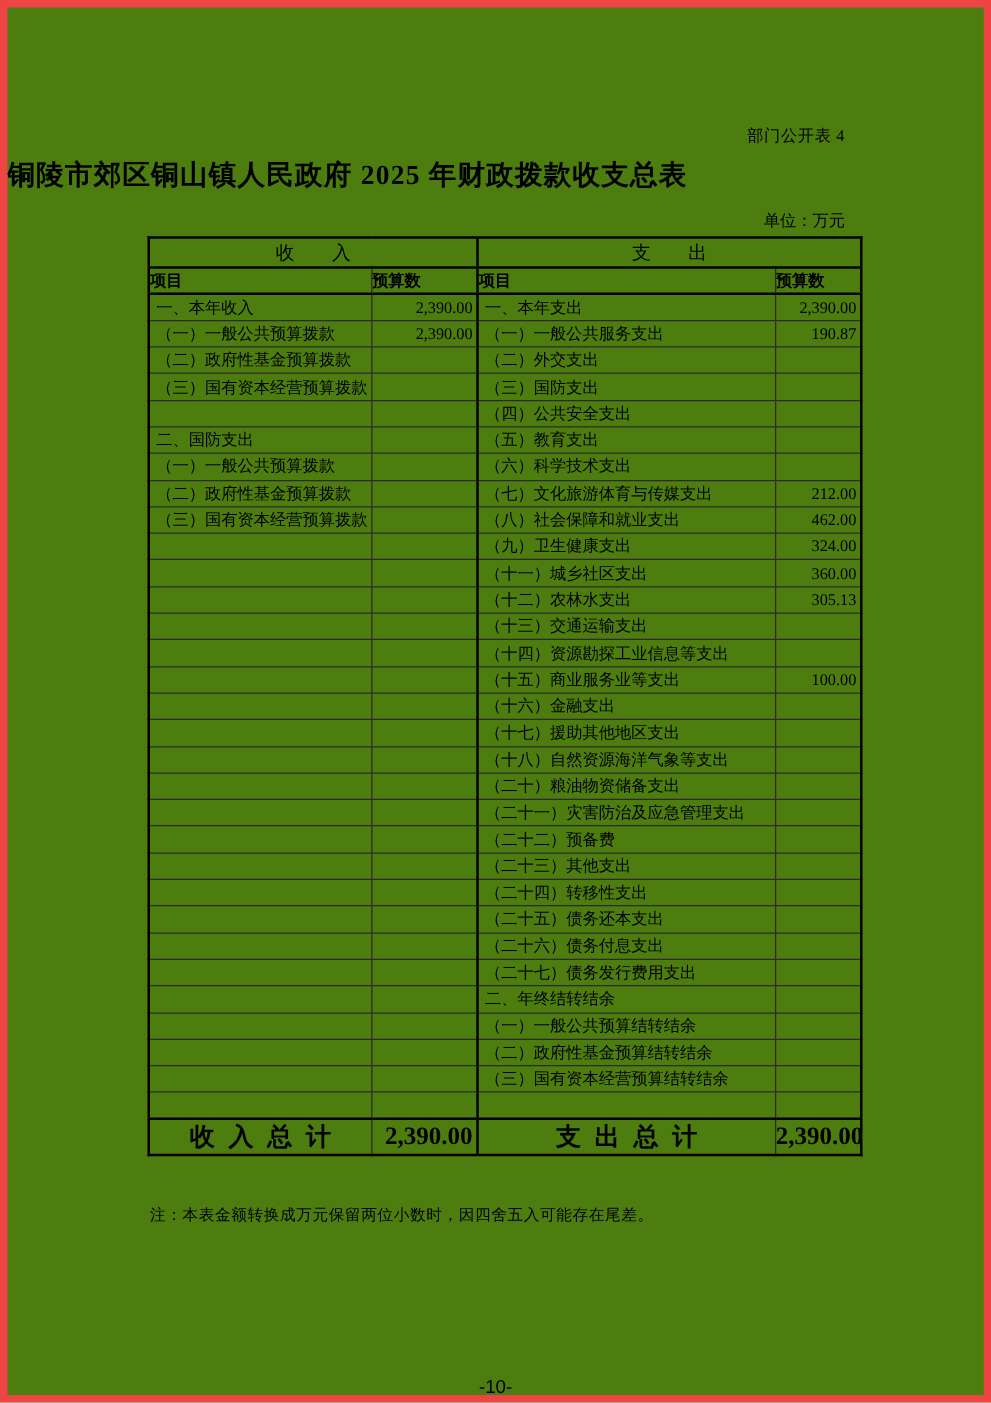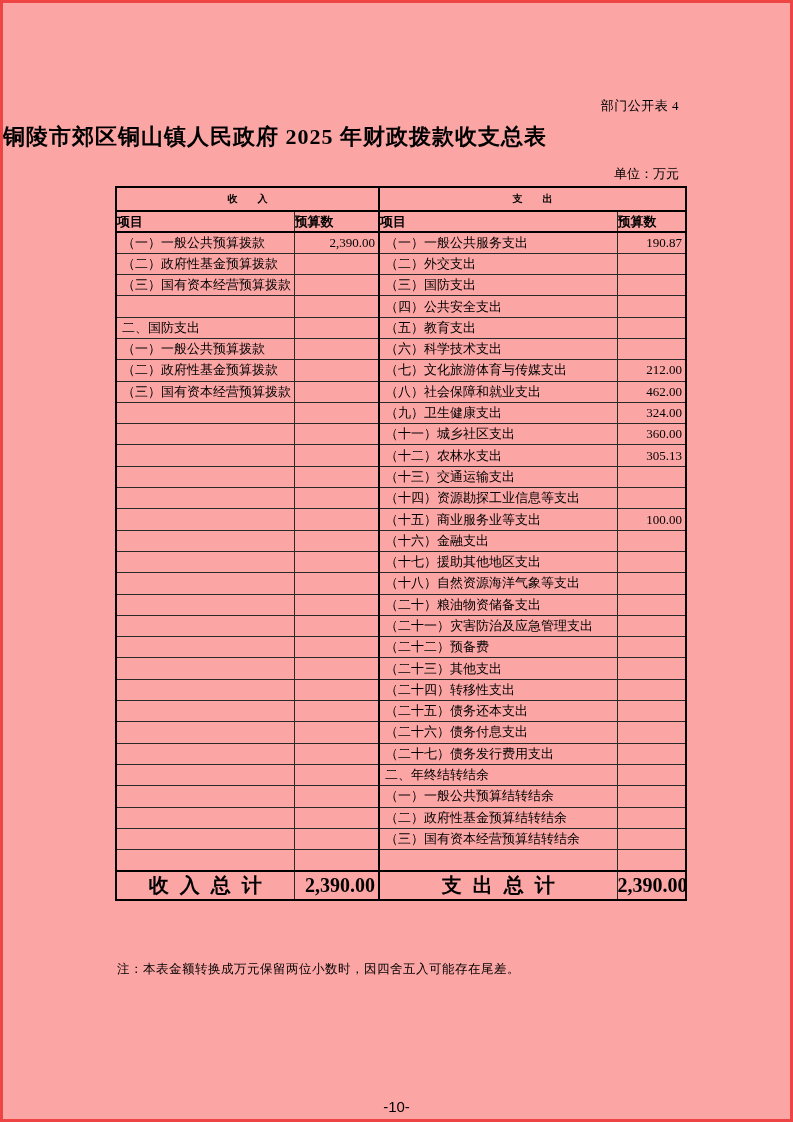--- a/index.html
+++ b/index.html
@@ -5,22 +5,22 @@
   * { margin: 0; padding: 0; box-sizing: border-box; }
   html, body { background: #ffffff; }
   body {
     width: 793px; height: 1122px;
     font-family: "Liberation Serif", "DejaVu Serif", serif;
     color: #000;
   }
   .page {
     position: relative;
     width: 793px; height: 1122px;
-    background: #fca5a5;
-    border: 3px solid #ef4444;
+    background: #4d7c0f;
+    border: 6px solid #ef4444;
     overflow: hidden;
   }
   .doc-label {
     position: absolute;
     top: 94px; right: 111px;
     font-size: 13px;
     letter-spacing: 0.5px;
   }
   .title {
     position: absolute;
@@ -45,22 +45,22 @@
     border: 2px solid #000;
   }
   table.budget th, table.budget td {
     border: 1px solid #2a2a2a;
     font-size: 13px;
     overflow: hidden;
     white-space: nowrap;
   }
   table.budget thead tr.sec th {
     height: 24px;
-    font-size: 10px;
-    font-weight: bold;
+    font-size: 15px;
+    font-weight: normal;
     text-align: center;
     border-bottom: 2px solid #000;
   }
   table.budget thead tr.cols th {
     height: 21px;
     font-weight: bold;
     text-align: left;
     border-bottom: 2px solid #000;
   }
   table.budget tbody td { height: 21.3px; }
@@ -117,20 +117,26 @@
       </tr>
       <tr class="cols">
         <th>项目</th>
         <th>预算数</th>
         <th class="mid-border">项目</th>
         <th>预算数</th>
       </tr>
     </thead>
     <tbody>
         <tr>
+          <td class="item">一、本年收入</td>
+          <td class="val">2,390.00</td>
+          <td class="item mid-border">一、本年支出</td>
+          <td class="val">2,390.00</td>
+        </tr>
+        <tr>
           <td class="item">（一）一般公共预算拨款</td>
           <td class="val">2,390.00</td>
           <td class="item mid-border">（一）一般公共服务支出</td>
           <td class="val">190.87</td>
         </tr>
         <tr>
           <td class="item">（二）政府性基金预算拨款</td>
           <td class="val"></td>
           <td class="item mid-border">（二）外交支出</td>
           <td class="val"></td>

